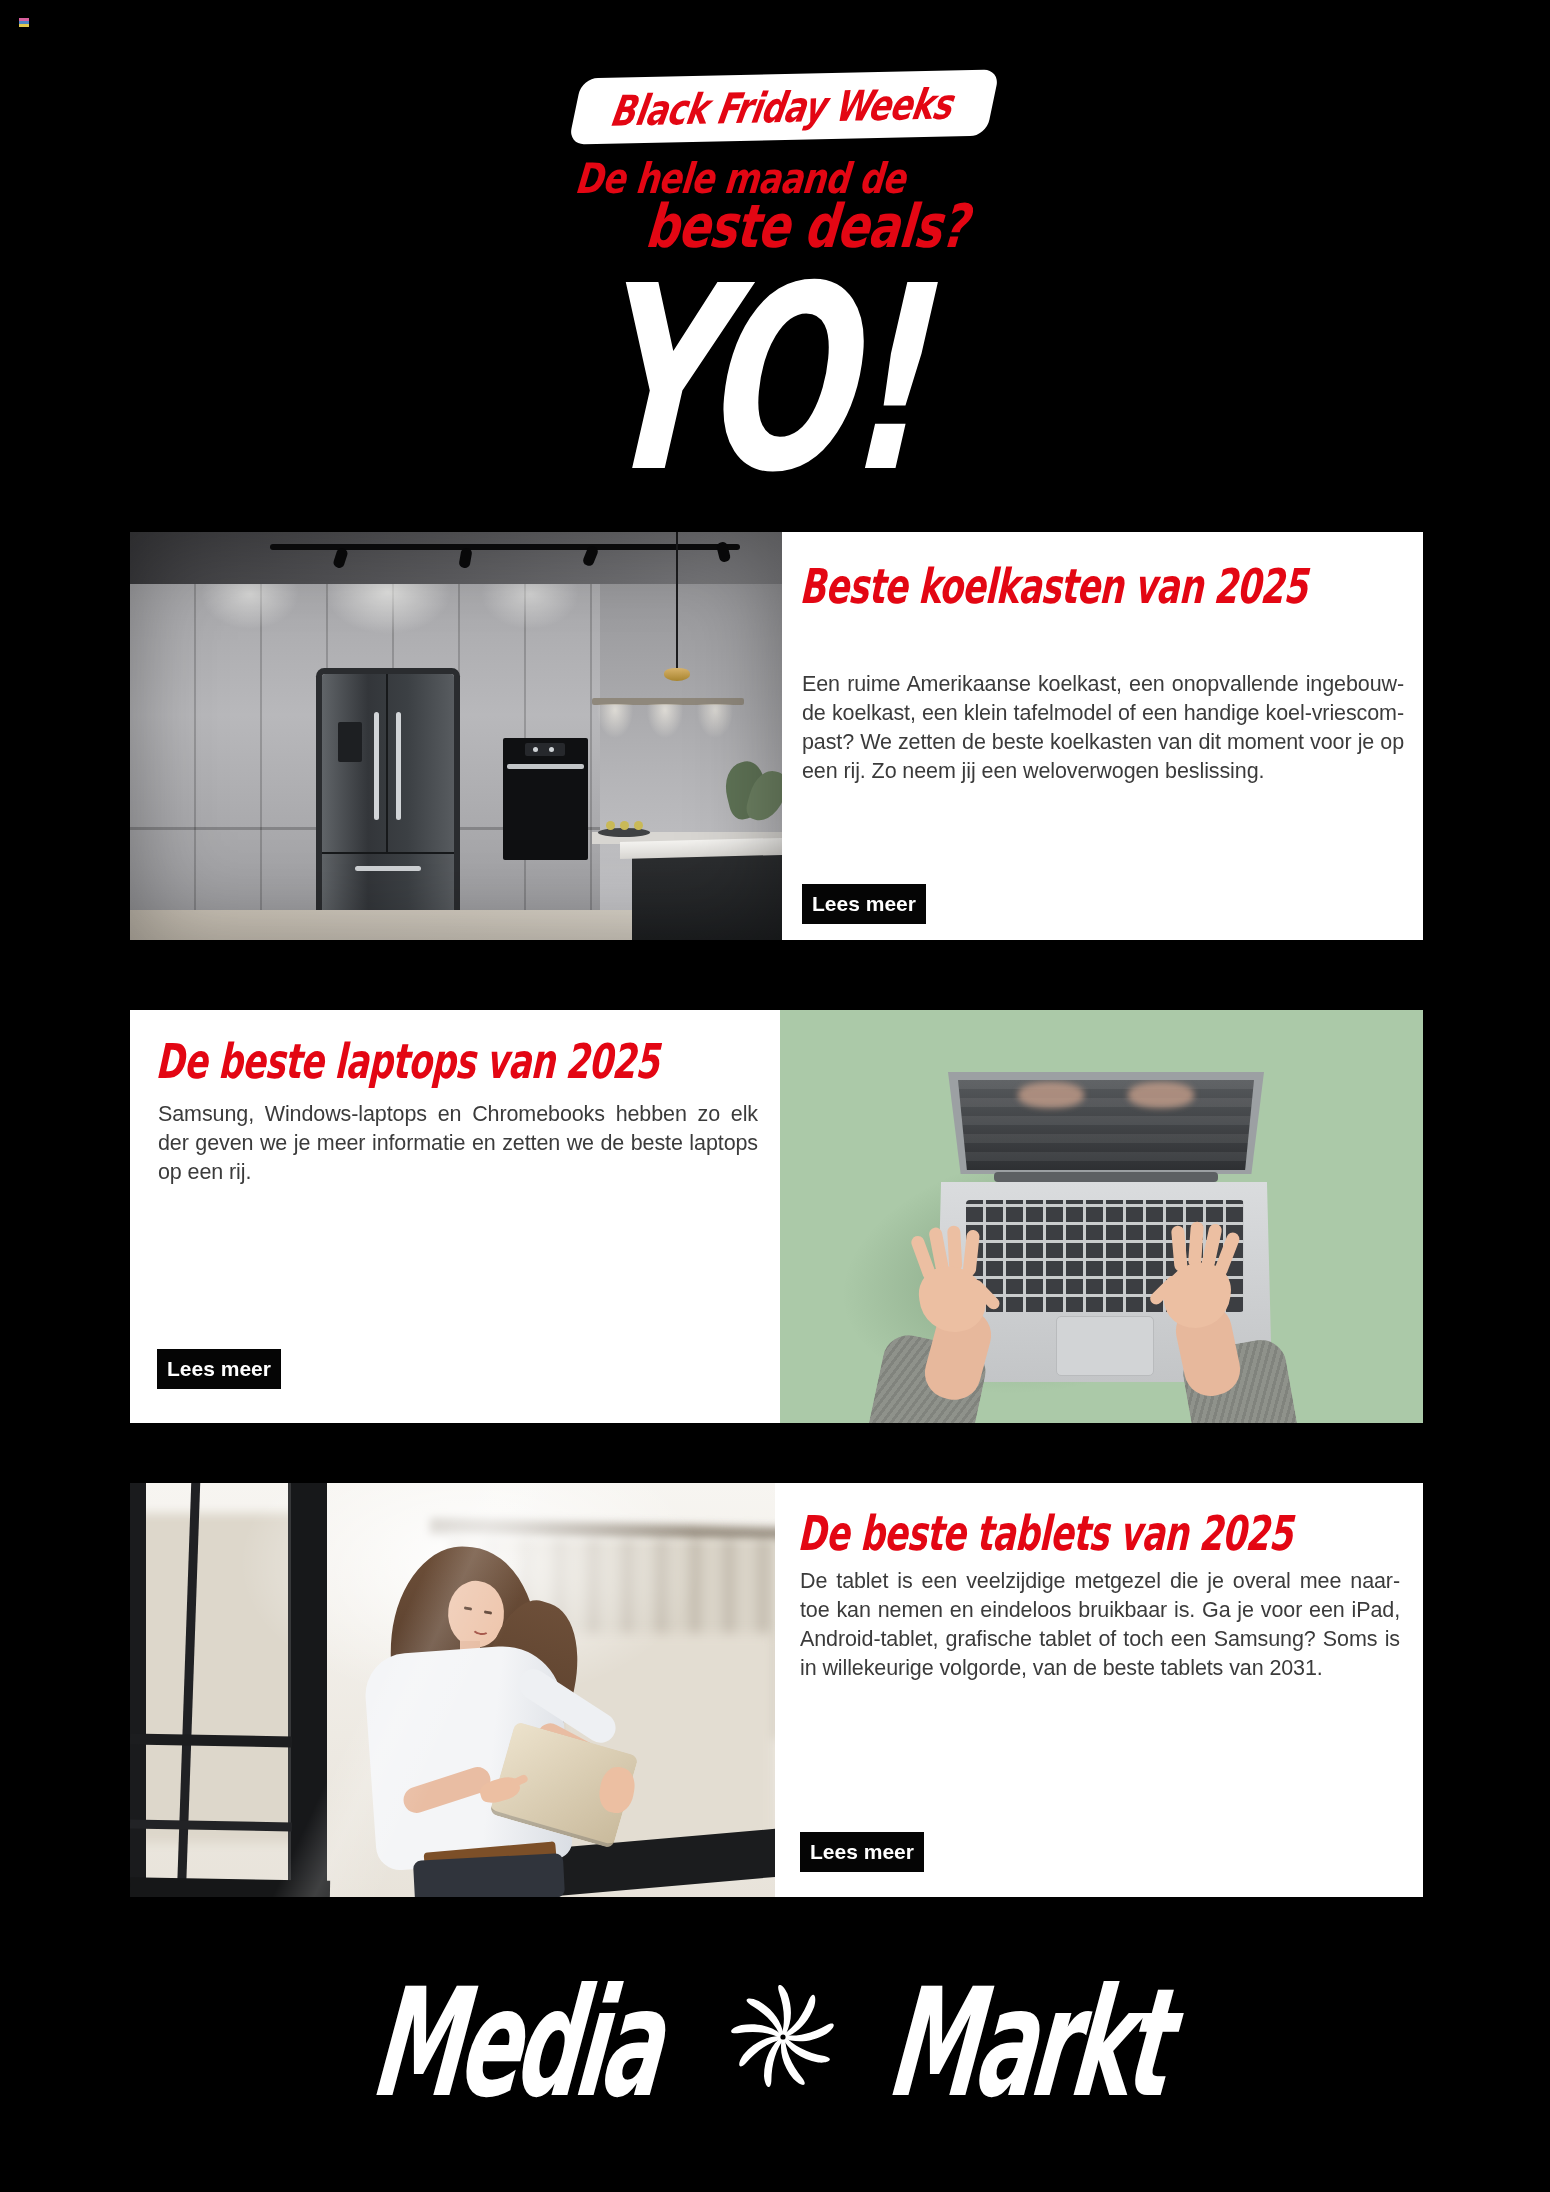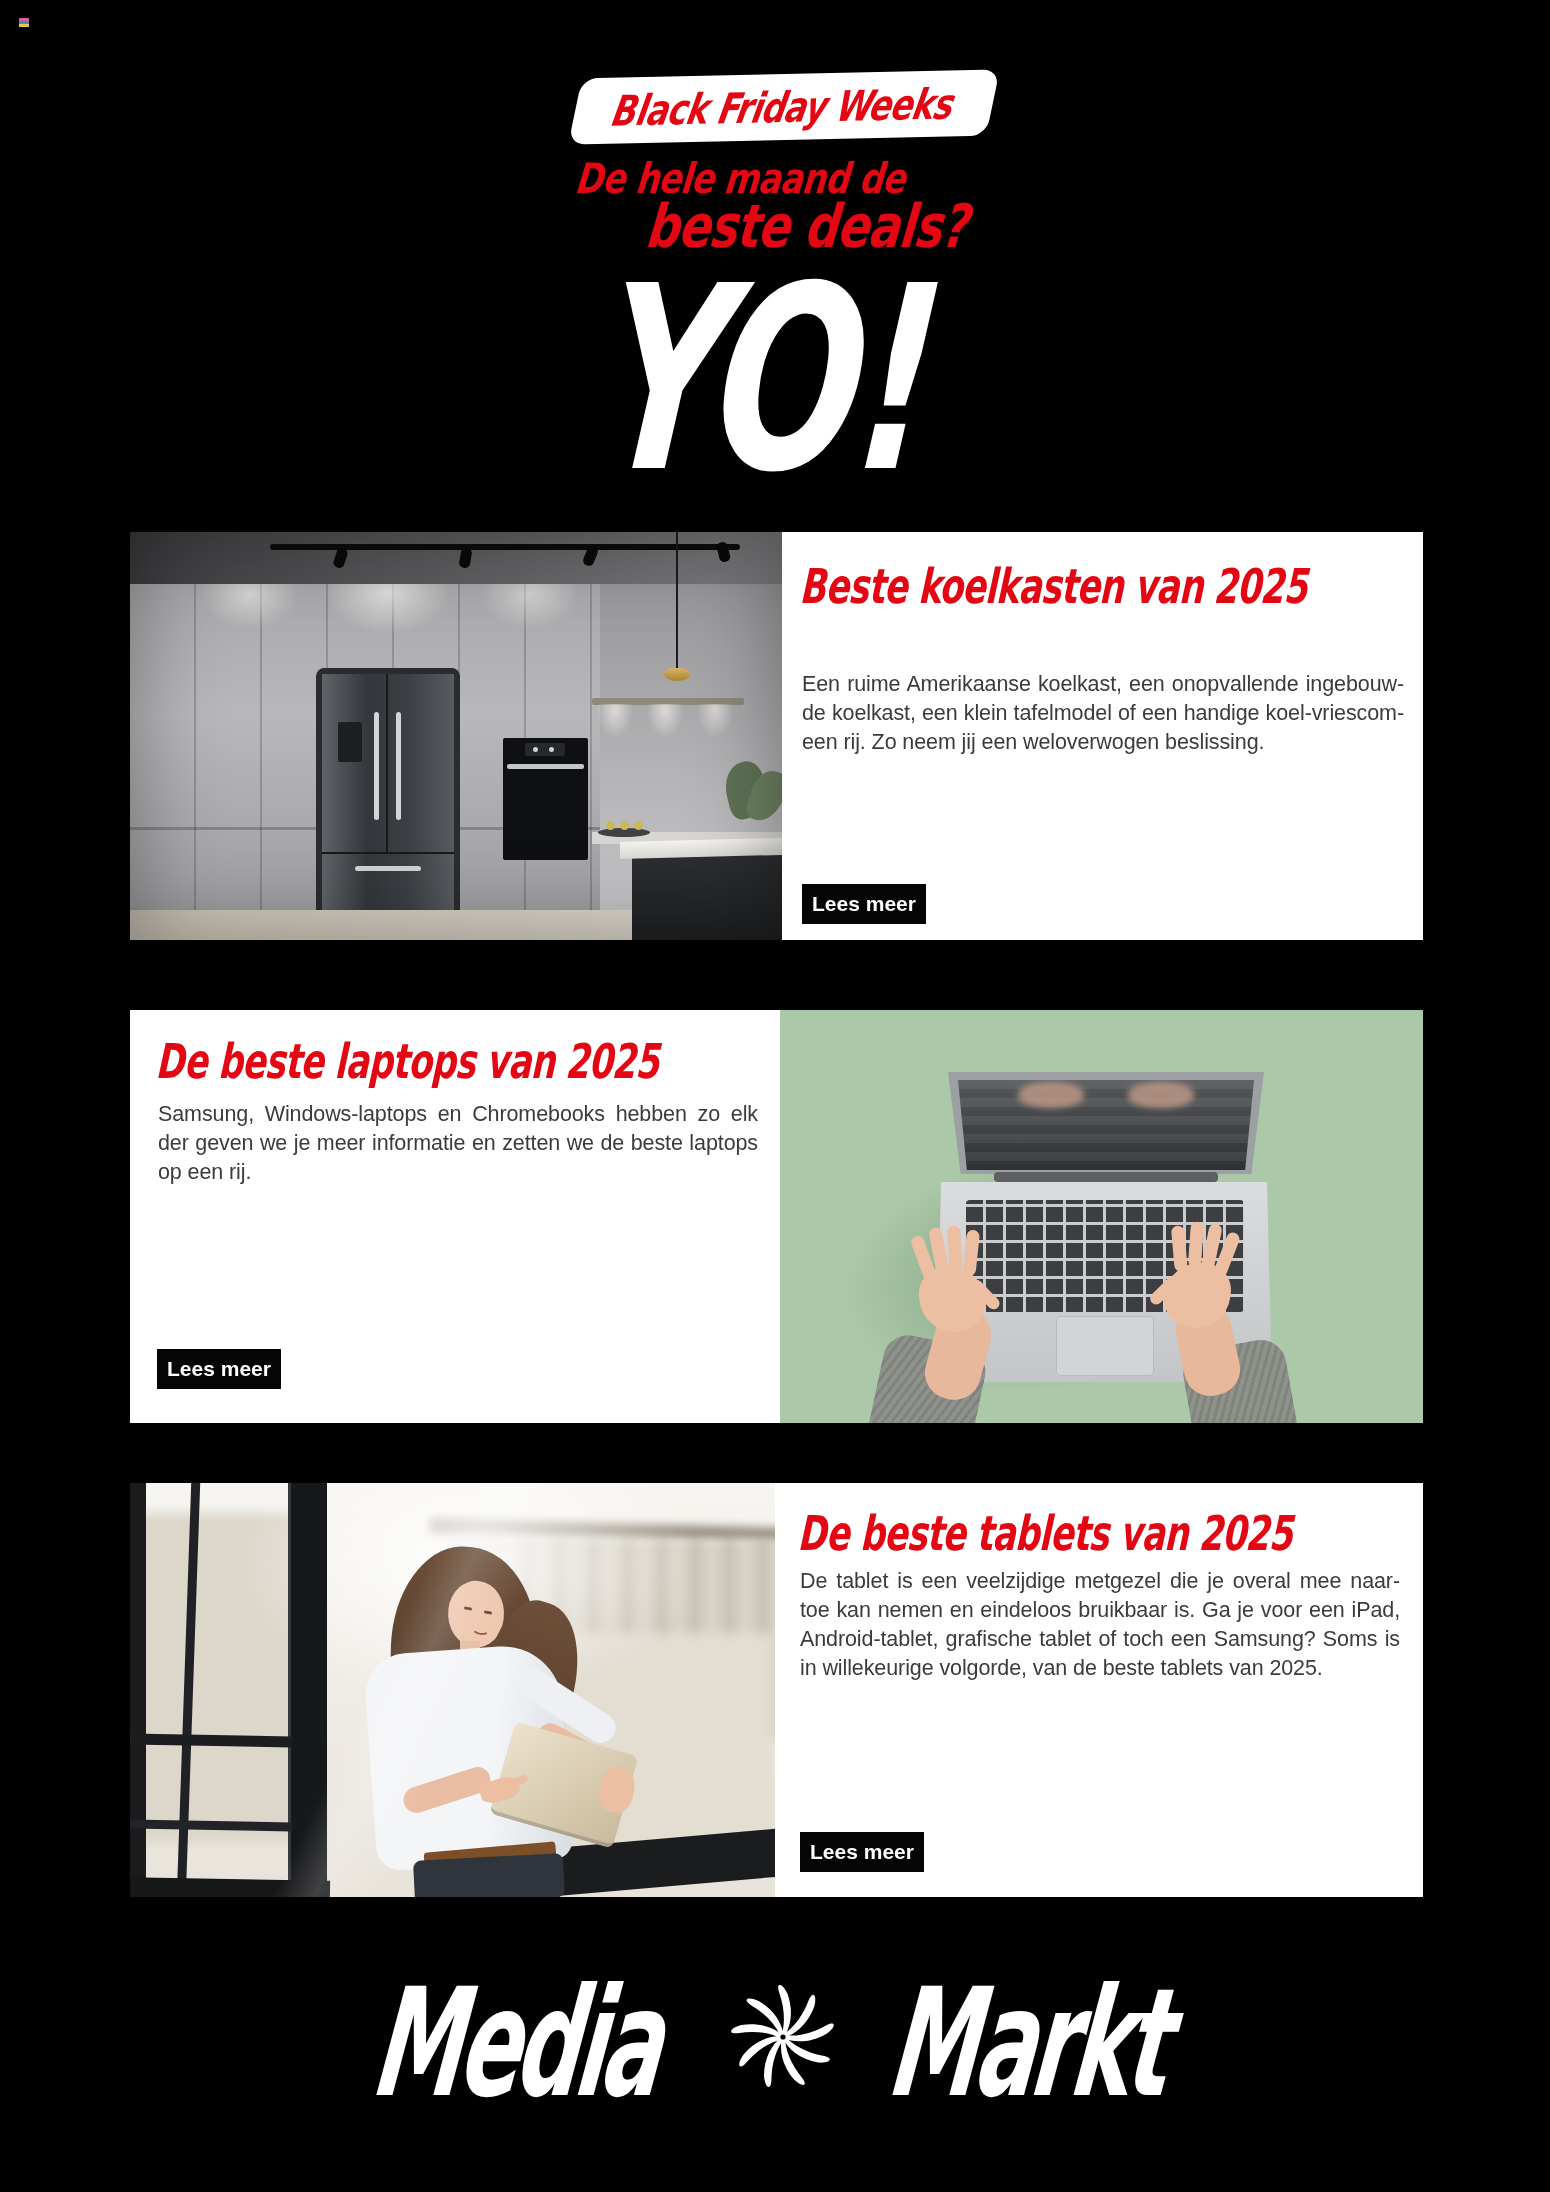--- a/index.html
+++ b/index.html
@@ -273,20 +273,21 @@
     <div class="k-floor"></div>
     <div class="k-island"></div>
     <div class="k-islandtop"></div>
     <div class="k-vig"></div>
   </div>
   <div class="panel">
     <div class="card-title">Beste koelkasten van 2025</div>
     <div class="card-body">
         <div class="body-line">Een ruime Amerikaanse koelkast, een onopvallende ingebouw-</div>
         <div class="body-line">de koelkast, een klein tafelmodel of een handige koel-vriescom-</div>
+        <div class="body-line">past? We zetten de beste koelkasten van dit moment voor je op</div>
         <div class="body-line">een rij. Zo neem jij een weloverwogen beslissing.</div>
       </div>
     <div class="cta">Lees meer</div>
   </div>
 </div>
 
 <div class="card card2">
   <div class="panel">
     <div class="card-title">De beste laptops van 2025</div>
     <div class="card-body">
@@ -365,21 +366,21 @@
       <div class="w-jeans"></div>
     </div>
     <div class="tb-glare"></div>
   </div>
   <div class="panel">
     <div class="card-title">De beste tablets van 2025</div>
     <div class="card-body">
         <div class="body-line">De tablet is een veelzijdige metgezel die je overal mee naar-</div>
         <div class="body-line">toe kan nemen en eindeloos bruikbaar is. Ga je voor een iPad,</div>
         <div class="body-line">Android-tablet, grafische tablet of toch een Samsung? Soms is</div>
-        <div class="body-line">in willekeurige volgorde, van de beste tablets van 2025.</div>
+        <div class="body-line">in willekeurige volgorde, van de beste tablets van 2031.</div>
       </div>
     <div class="cta">Lees meer</div>
   </div>
 </div>
 
 <div class="logo">
   <span class="logo-word logo-media">Media</span>
   <svg class="swirl" viewBox="-50 -50 100 100">
     <g fill="#ffffff">
       <g id="bl">

